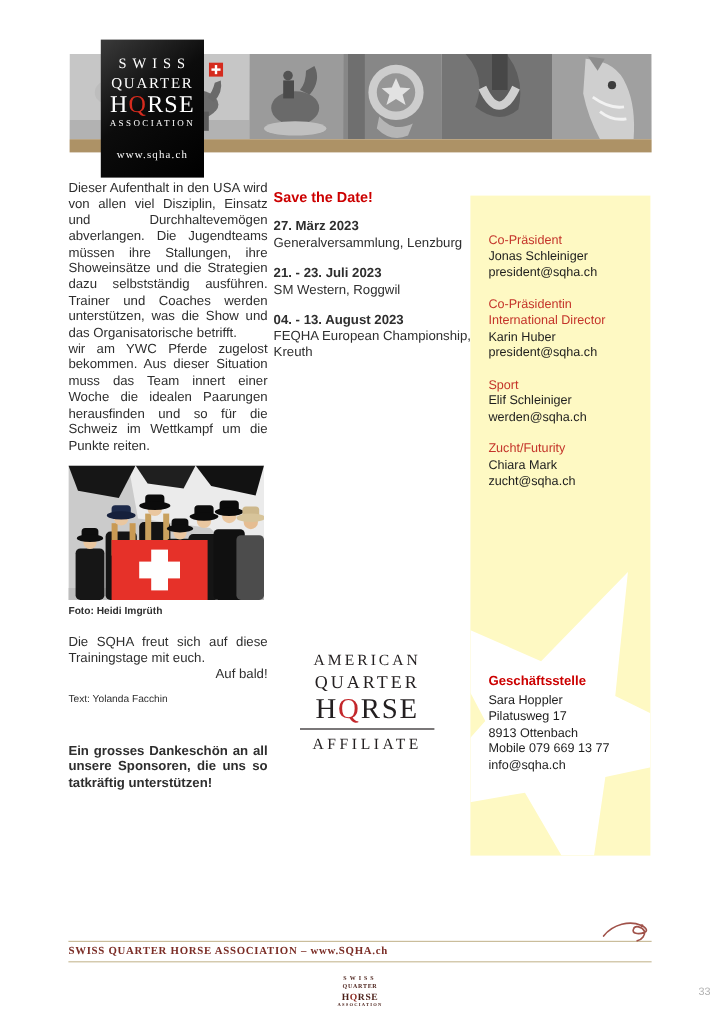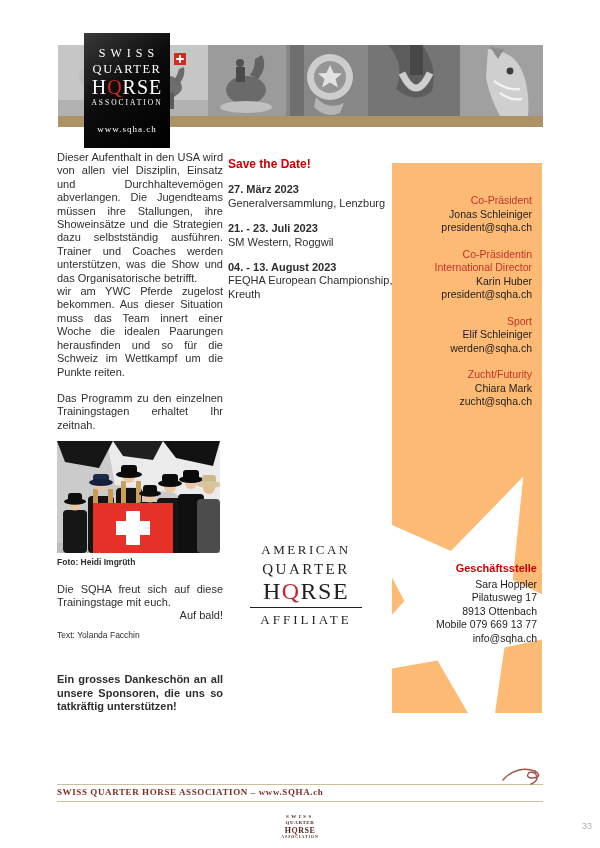--- a/index.html
+++ b/index.html
@@ -44,21 +44,21 @@
                font-family:"Liberation Serif", serif; color:#231f20; }
   .aqha-l1 { font-size:13px; letter-spacing:2.5px; }
   .aqha-l2 { font-size:15px; letter-spacing:2.5px; margin-top:3px; }
   .aqha-l3 { font-size:24px; letter-spacing:1.5px; line-height:26px; }
   .aqha-l3 .red-q { color:#c3272b; }
   .aqha-rule { border-top:1.5px solid #231f20; margin:3px 0 4px 0; }
   .aqha-l4 { font-size:13px; letter-spacing:3px; }
 
   
   .contact-col { position:absolute; left:392px; top:163px; width:150px; height:550px;
-                 background:#fdba74; overflow:hidden;text-align:right; }
+                 background:#fef9c3; overflow:hidden; }
   .star-svg { position:absolute; left:0; top:0; }
   .contacts { position:absolute; left:15px; top:31px; width:125px; font-size:10.5px;
               line-height:13.5px; color:#1d1d1d; }
   .c-section { margin-bottom:13px; }
   .c-label { color:#c4342a; }
   .office { position:absolute; left:15px; top:399px; width:130px; font-size:10.5px;
             line-height:13.5px; color:#1d1d1d; }
   .office-label { color:#cc0000; font-weight:bold; font-size:11px; margin-bottom:2px; }
 
   
@@ -141,21 +141,20 @@
     <svg width="12" height="12" viewBox="0 0 12 12">
       <rect width="12" height="12" fill="#d52b1e"></rect>
       <rect x="5" y="2.2" width="2" height="7.6" fill="#fff"></rect>
       <rect x="2.2" y="5" width="7.6" height="2" fill="#fff"></rect>
     </svg>
   </div>
 
   <div class="left-col">
     <p class="just">Dieser Aufenthalt in den USA wird von allen viel Disziplin, Einsatz und Durchhaltevemögen abverlangen. Die Jugendteams müssen ihre Stallungen, ihre Showeinsätze und die Strategien dazu selbstständig ausführen. Trainer und Coaches werden unterstützen, was die Show und das Organisatorische betrifft.</p>
     <p class="just">wir am YWC Pferde zugelost bekommen. Aus dieser Situation muss das Team innert einer Woche die idealen Paarungen herausfinden und so für die Schweiz im Wettkampf um die Punkte reiten.</p>
-    <p class="just p3">Das Programm zu den einzelnen Trainingstagen erhaltet Ihr zeitnah.</p>
 
     <div class="photo-wrap">
       <svg width="163" height="112" viewBox="0 0 163 112">
         <rect width="163" height="112" fill="#cbcbcb"></rect>
         <polygon points="50,0 163,0 163,95 118,52 58,44" fill="#ebebeb"></polygon>
         <rect x="0" y="102" width="163" height="10" fill="#bdbdbd"></rect>
 
         <path d="M0 0 L56 0 L42 27 L8 21 Z" fill="#161616"></path>
         <path d="M56 0 L106 0 L96 19 L66 15 Z" fill="#1f1f1f"></path>
         <path d="M106 0 L163 0 L156 25 L119 17 Z" fill="#121212"></path>

